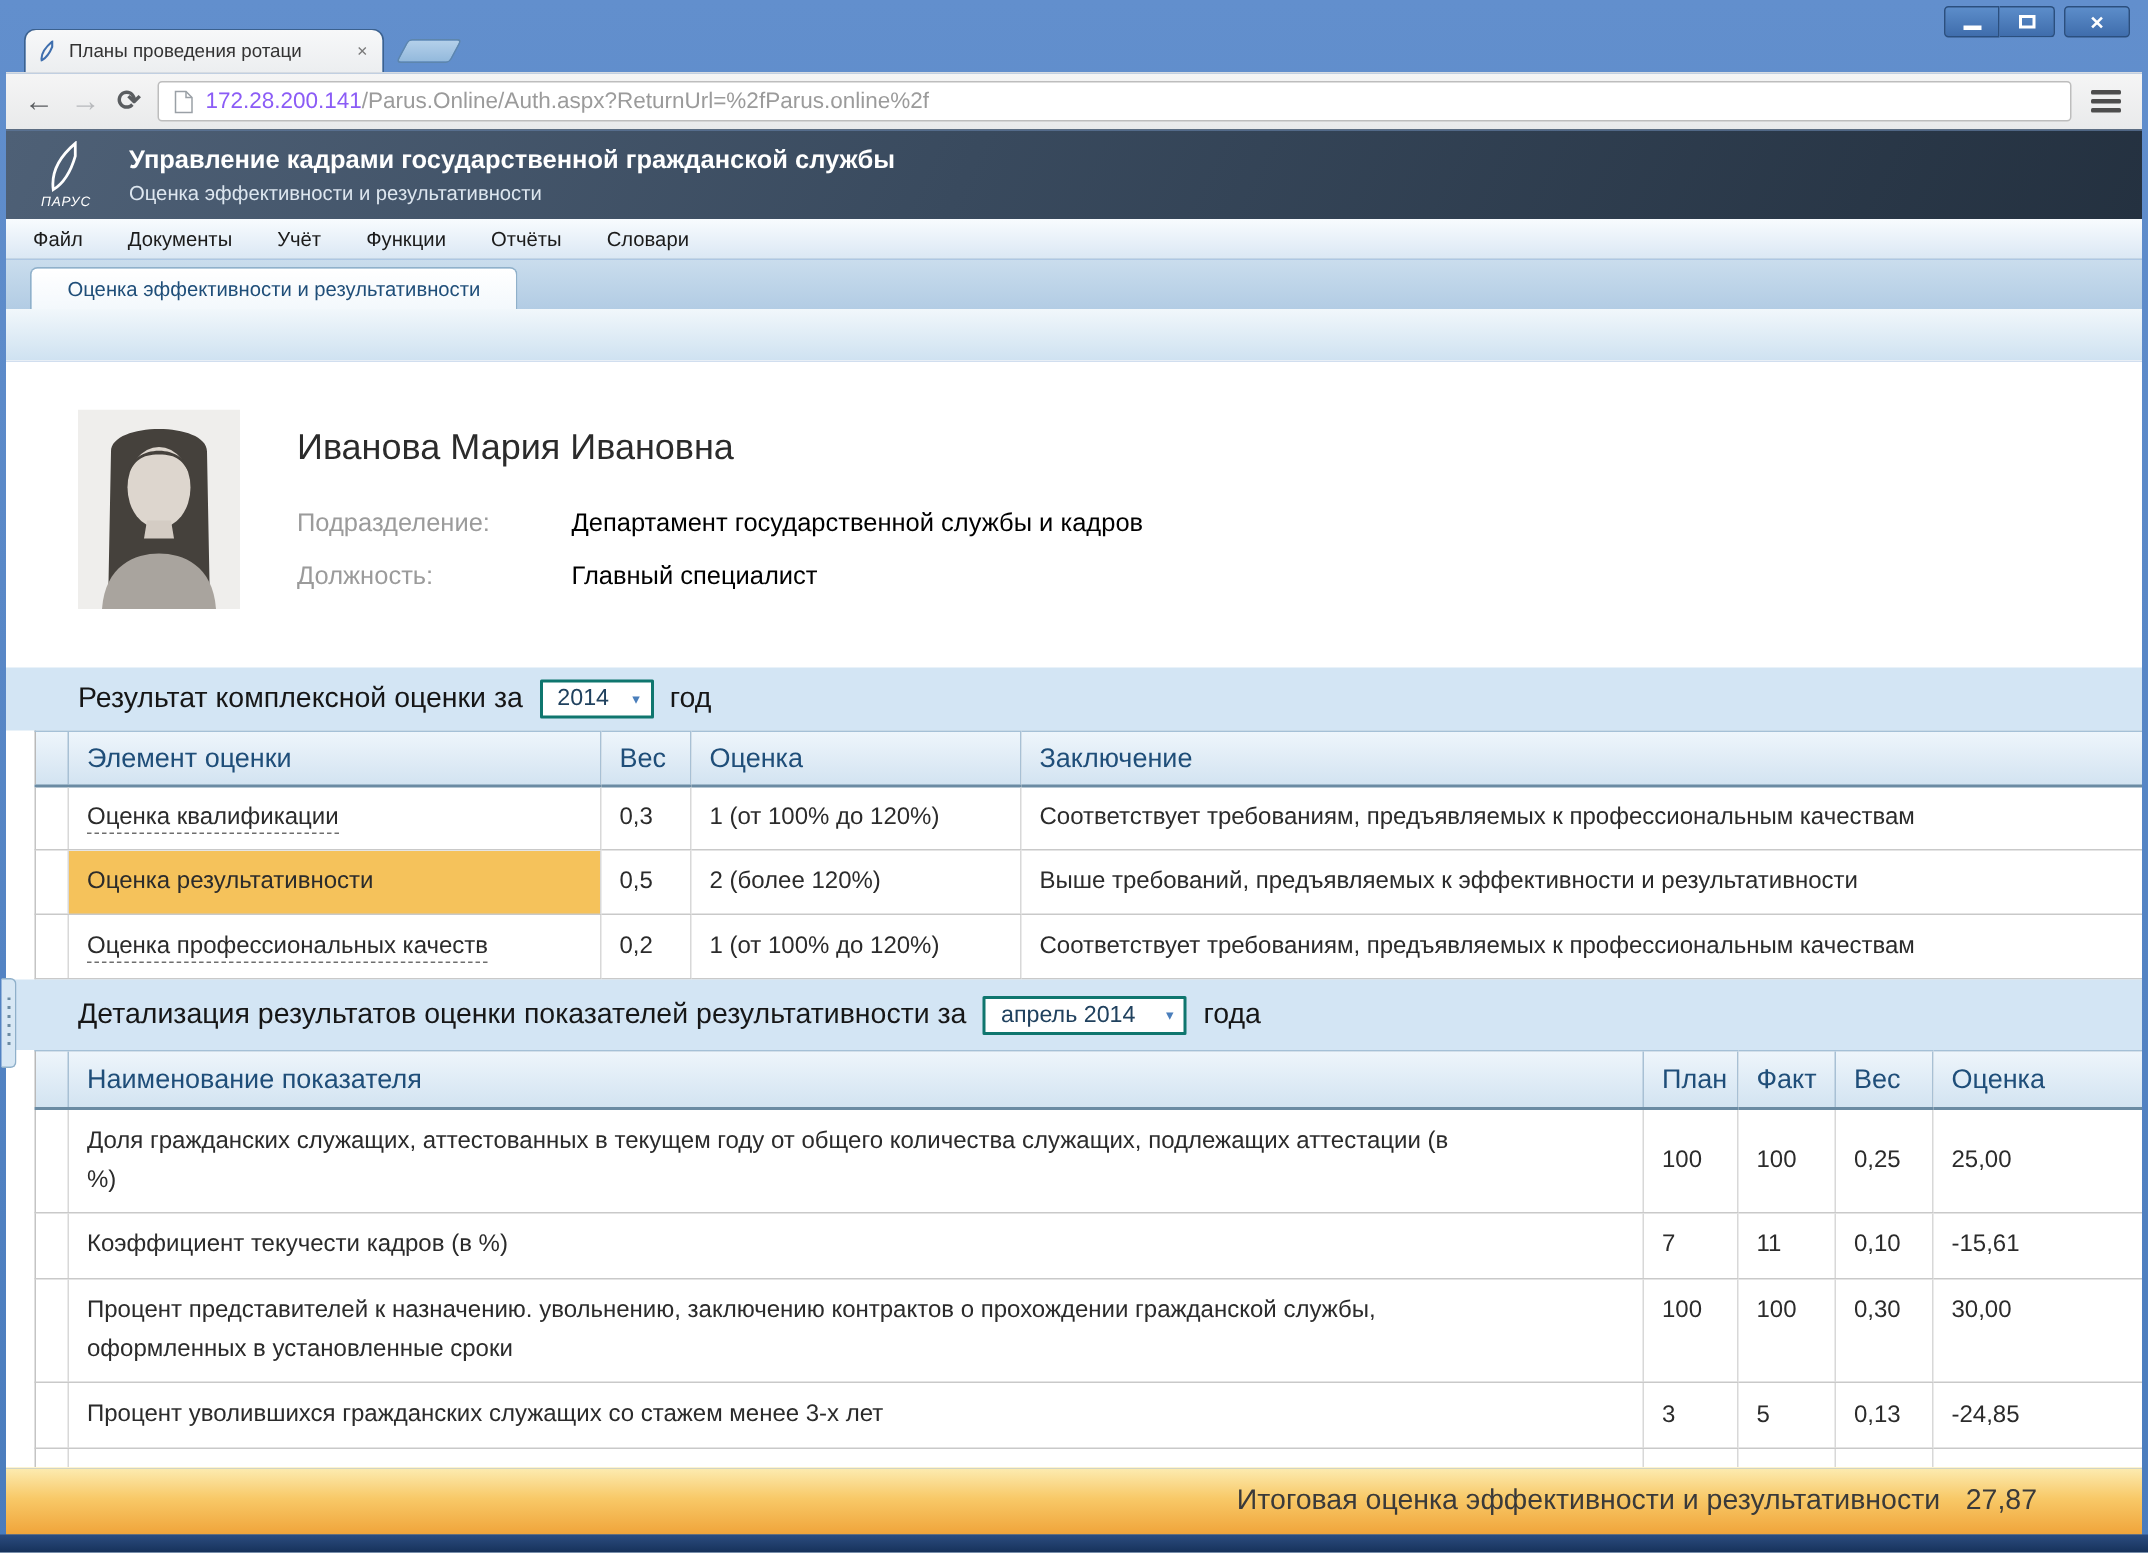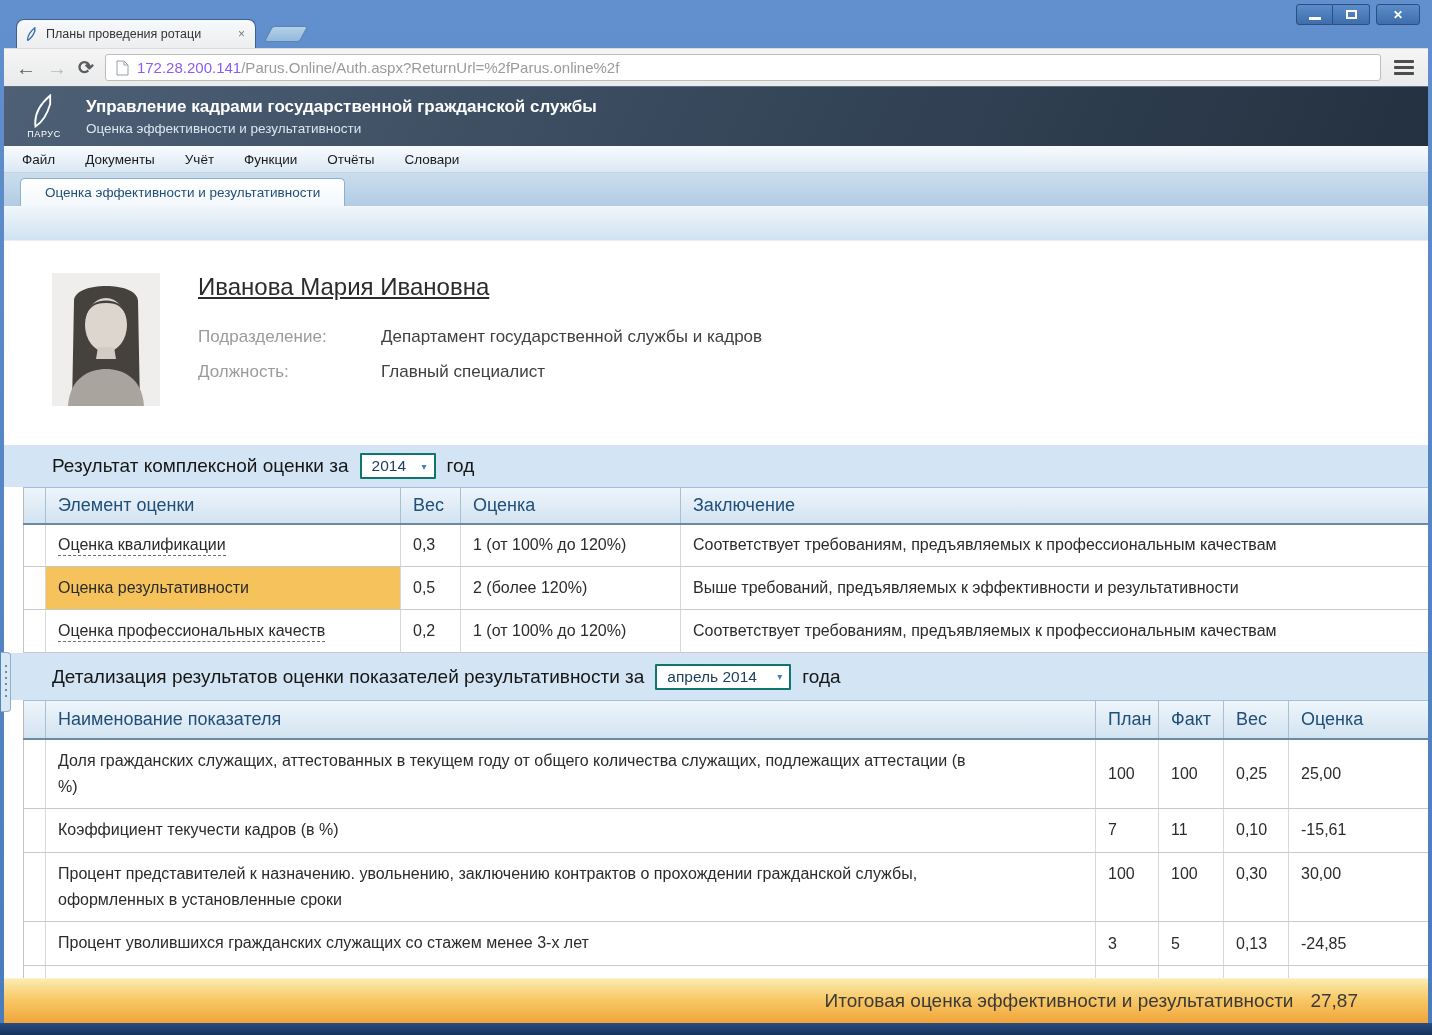--- a/index.html
+++ b/index.html
@@ -61,21 +61,21 @@
   .hamburger div { width:20px; height:3px; background:#4d4d4d; border-radius:1px; }
 
   
   .app-header {
     height:60px; flex:none;
     background:linear-gradient(115deg,#4e6076 0%,#394a5e 45%,#243140 100%);
     border-top:1px solid #5c6d82;
     display:flex; align-items:center; gap:16px; padding:0 14px;
   }
   .logo { display:flex; flex-direction:column; align-items:center; color:#fff; width:52px; }
-  .logo-text { font-size:9px; letter-spacing:.6px; margin-top:1px; }
+  .logo-text { font-size:9px; font-style:italic; letter-spacing:.6px; margin-top:1px; }
   .app-title { font-size:17px; font-weight:bold; color:#ffffff; }
   .app-subtitle { font-size:13.5px; color:#dde6ef; margin-top:4px; }
 
   
   .menubar {
     height:27px; flex:none; background:linear-gradient(#f8fbfe,#dbe8f4);
     border-bottom:1px solid #c3d5e5;
     display:flex; align-items:center; gap:30px; padding:0 18px;
     font-size:13.5px; color:#1b1b1b;
   }
@@ -96,24 +96,24 @@
     height:35px; flex:none;
     background:linear-gradient(#f1f7fb,#cfe2f1);
     border-bottom:1px solid #e8eff6;
   }
 
   
   .content { flex:1; background:#fff; overflow:hidden; display:flex; flex-direction:column; }
 
   .employee { height:204px; flex:none; display:flex; gap:38px; padding:32px 0 0 48px; }
   .photo { width:108px; height:133px; flex:none; }
-  .emp-name { font-size:24px; color:#2b2b2b; margin:0 0 26px 0;text-decoration:underline; }
+  .emp-name { font-size:24px; color:#2b2b2b; margin:12px 0 26px 0; }
   .emp-grid { display:grid; grid-template-columns:183px auto; row-gap:15px; font-size:17px; }
   .emp-label { color:#9b9b9b; }
-  .emp-value { color:#404040; }
+  .emp-value { color:#000000; }
 
   .section-band {
     flex:none; background:#d3e5f4; display:flex; align-items:center;
     gap:11px; padding-left:48px; font-size:19px; color:#161616;
   }
   .band1 { height:42px; }
   .band2 { height:47px; }
   .select {
     height:26px; background:#fff; border:2px solid #0f766e; border-radius:1px;
     display:flex; align-items:center; justify-content:space-between;

